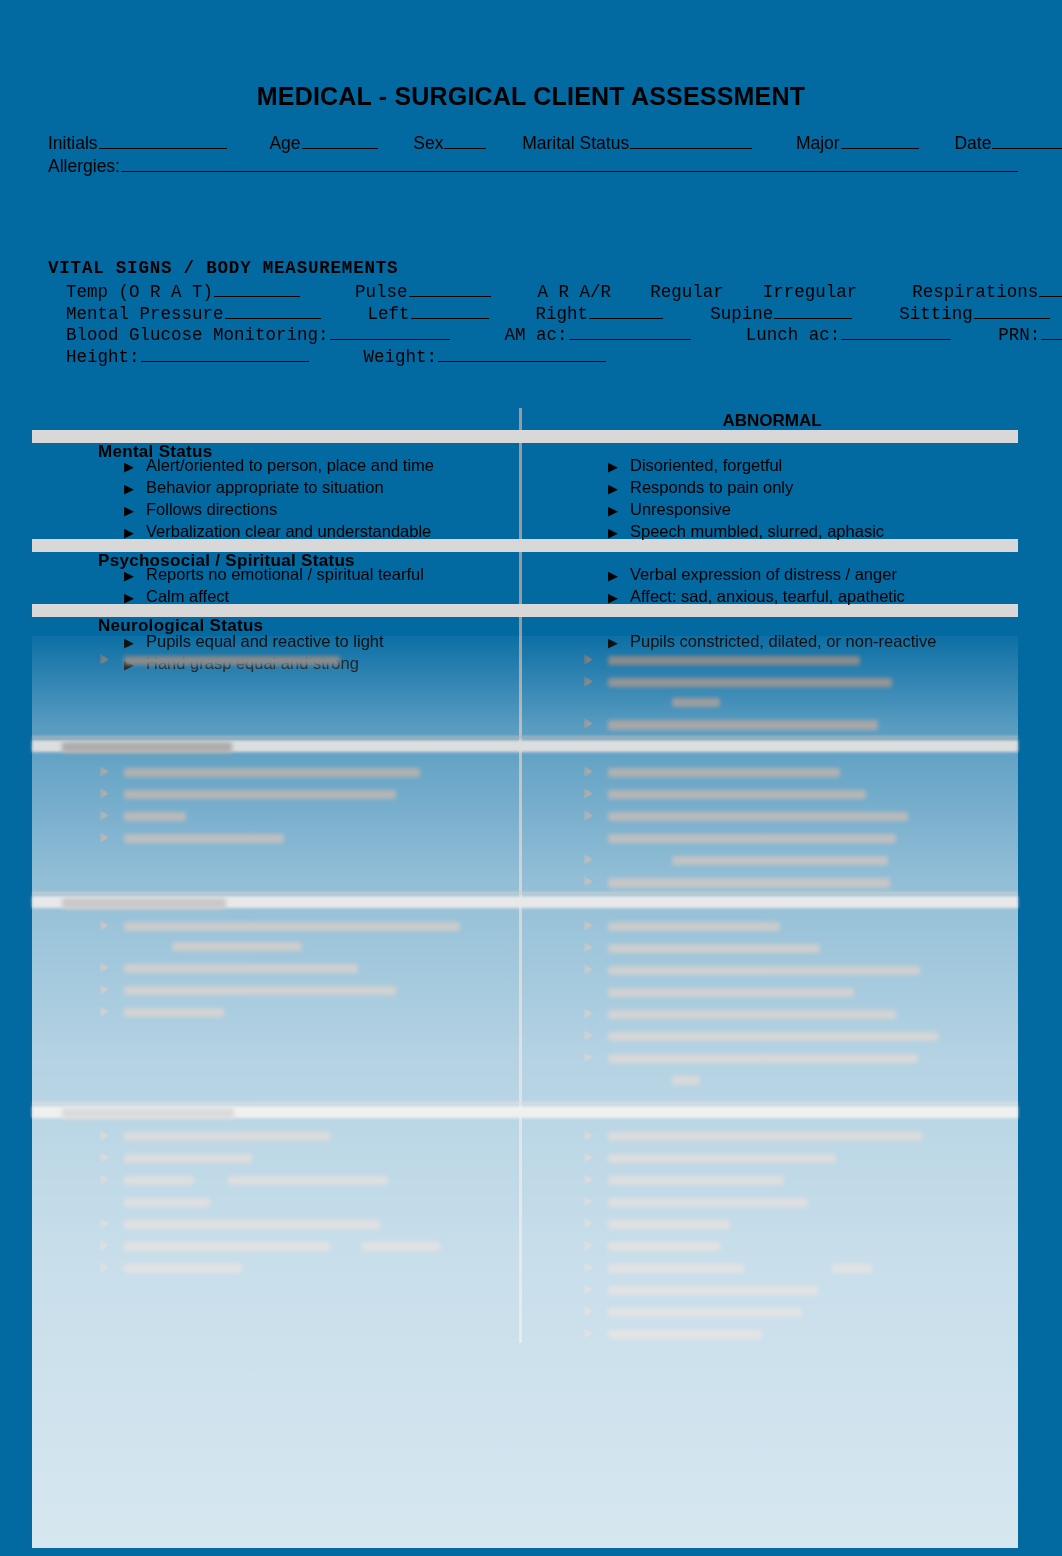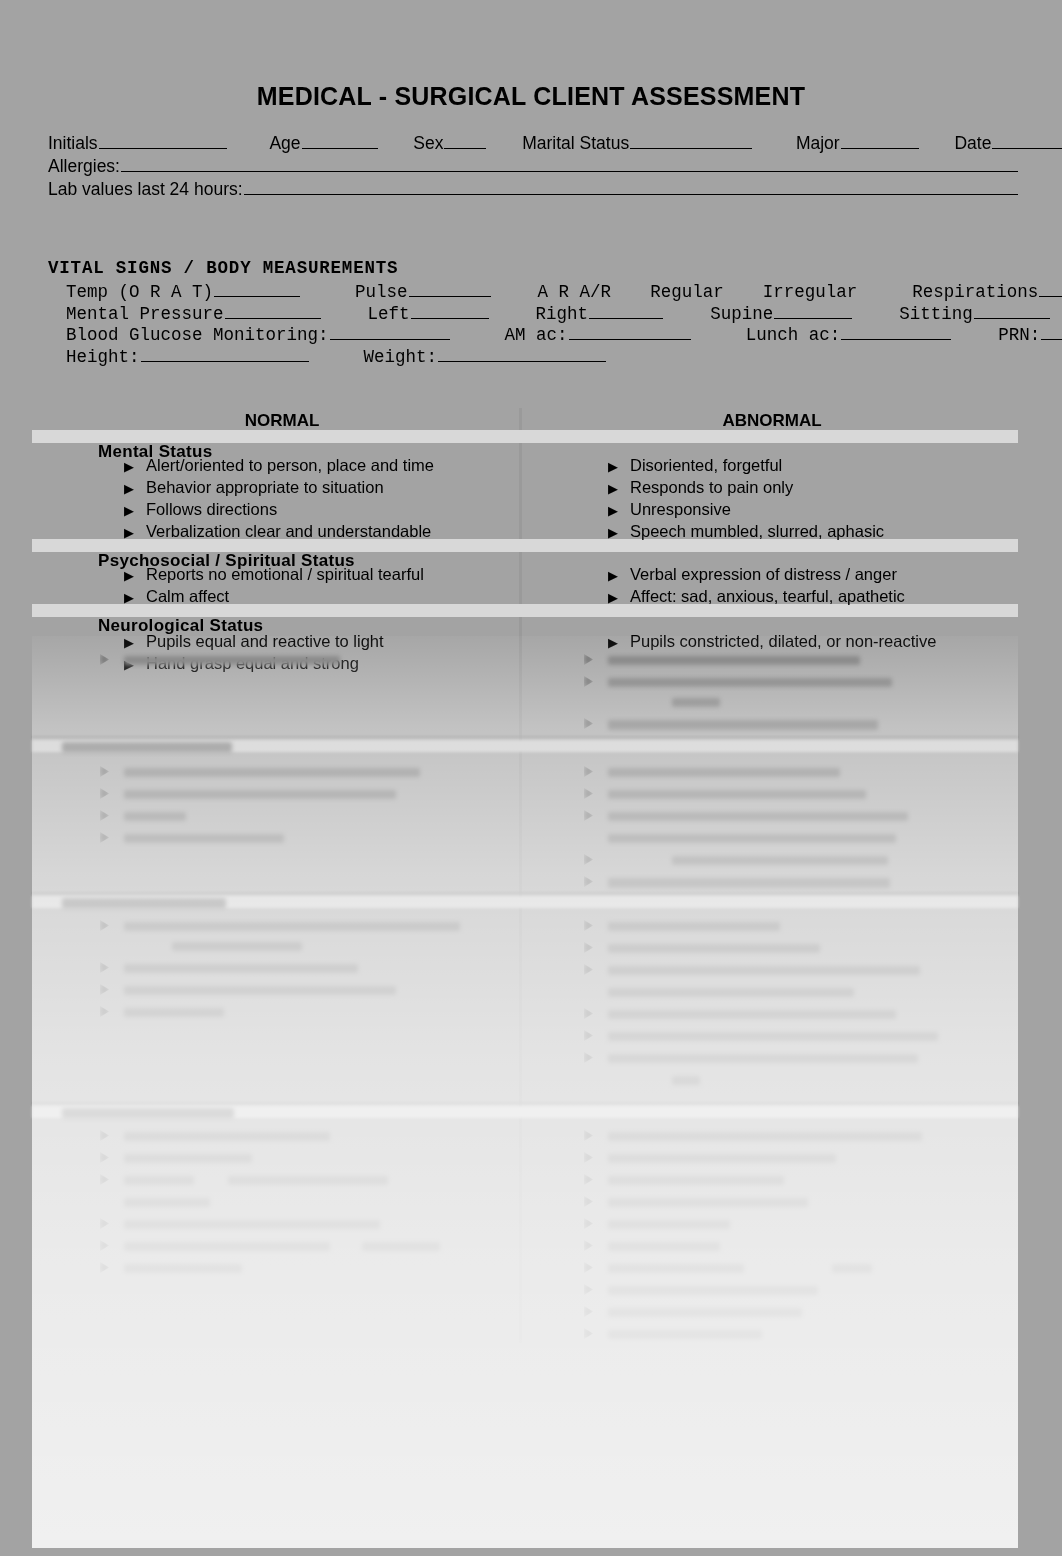--- a/index.html
+++ b/index.html
@@ -10,21 +10,21 @@
   }
   body {
     font-family: "Liberation Sans", sans-serif;
     color: #000000;
   }
   #page {
     position: relative;
     width: 1062px;
     height: 1556px;
     margin: 0 auto;
-    background: #a3a3a3;
+    background: #0369a1;
     overflow: hidden;
   }
 
   
   .doc-title {
     position: absolute;
     top: 82px;
     left: 0;
     width: 1062px;
     text-align: center;
@@ -224,24 +224,20 @@
       <span>Major</span><span class="fld" style="width:78px"></span>
       <span class="gap-md"></span>
       <span>Date</span><span class="fld" style="width:118px"></span>
     </div>
 
     <div class="ident-row full">
       <span>Allergies:</span>
         <span class="fld grow"></span>
     </div>
 
-    <div class="ident-row full">
-      <span>Lab values last 24 hours:</span>
-        <span class="fld grow"></span>
-    </div>
 
 
   </div>
 
   <div class="vitals">
 
     <div class="vitals-heading">VITAL  SIGNS  /  BODY  MEASUREMENTS</div>
 
     <div class="vitals-row">
       <span>Temp (O R A T)</span><span class="fld" style="width:86px"></span>
@@ -291,21 +287,20 @@
       <span class="gap-lg"></span>
       <span>Weight:</span><span class="fld" style="width:168px"></span>
     </div>
 
   </div>
 
   <div class="assess">
 
     <div class="vdivider"></div>
 
-    <div class="colhead normal">NORMAL</div>
     <div class="colhead abnormal">ABNORMAL</div>
 
     <div class="band" style="top:22px"></div>
     <div class="band" style="top:131px"></div>
     <div class="band" style="top:196px"></div>
 
     <div class="sect-title col-n" style="top:34px">Mental  Status</div>
 
     <div class="bullet-row ind-n" style="top:48px">
       <span class="tri">▶</span>

